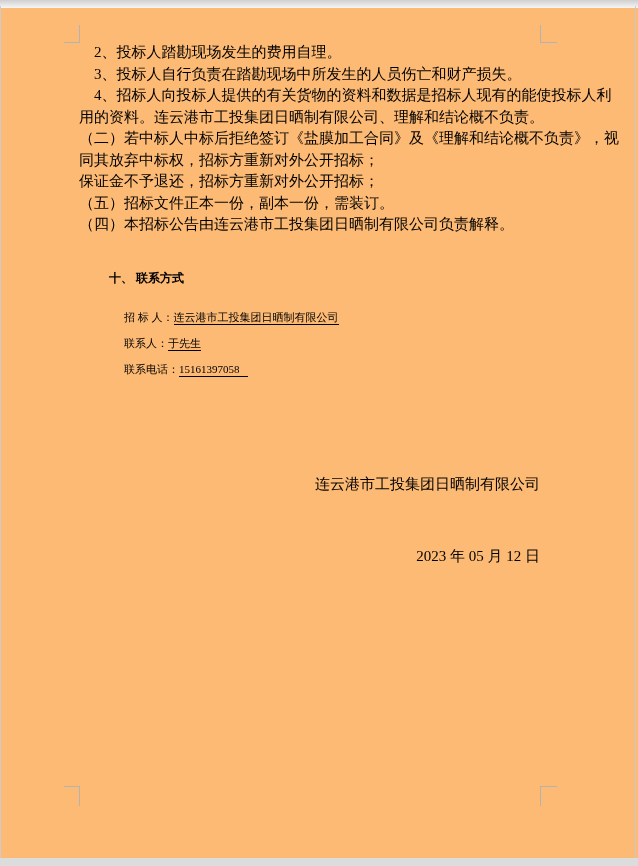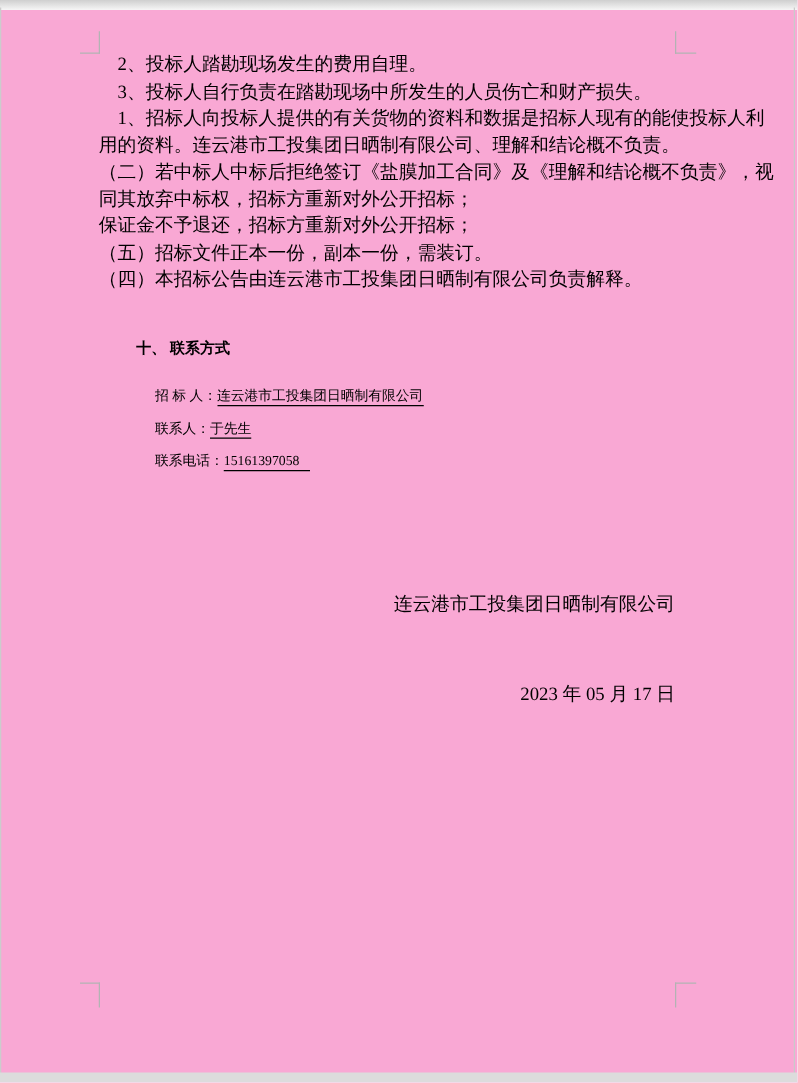--- a/index.html
+++ b/index.html
@@ -8,21 +8,21 @@
     width: 638px;
     height: 866px;
     background: #ffffff;
     font-family: "Liberation Serif", "DejaVu Serif", serif;
     overflow: hidden;
   }
   #page {
     position: relative;
     width: 638px;
     height: 866px;
-    background: #f9a8d4;
+    background: #fdba74;
     color: #000000;
   }
   .top-shade {
     position: absolute; left: 0; top: 0; width: 638px; height: 8px;
     background: linear-gradient(#cfcfcf, #f6f6f6);
   }
   .bottom-shade {
     position: absolute; left: 0; top: 858px; width: 638px; height: 8px;
     background: #dcdcdc;
   }
@@ -91,21 +91,21 @@
   <div class="mark mark-tl"></div>
   <div class="mark mark-tr"></div>
   <div class="mark mark-bl"></div>
   <div class="mark mark-br"></div>
 
   <div class="content">
 
     <div class="body-lines">
       <div class="bodyline indent">2、投标人踏勘现场发生的费用自理。</div>
       <div class="bodyline indent">3、投标人自行负责在踏勘现场中所发生的人员伤亡和财产损失。</div>
-      <div class="bodyline indent">1、招标人向投标人提供的有关货物的资料和数据是招标人现有的能使投标人利</div>
+      <div class="bodyline indent">4、招标人向投标人提供的有关货物的资料和数据是招标人现有的能使投标人利</div>
       <div class="bodyline">用的资料。连云港市工投集团日晒制有限公司、理解和结论概不负责。</div>
       <div class="bodyline">（二）若中标人中标后拒绝签订《盐膜加工合同》及《理解和结论概不负责》，视</div>
       <div class="bodyline">同其放弃中标权，招标方重新对外公开招标；</div>
       <div class="bodyline">保证金不予退还，招标方重新对外公开招标；</div>
       <div class="bodyline">（五）招标文件正本一份，副本一份，需装订。</div>
       <div class="bodyline">（四）本招标公告由连云港市工投集团日晒制有限公司负责解释。</div>
     </div>
 
     <div class="section-heading">十、 联系方式</div>
 
@@ -116,19 +116,19 @@
       <div class="contact-row">
         <span class="contact-label">联系人：</span><span class="contact-value">于先生</span>
       </div>
       <div class="contact-row">
         <span class="contact-label">联系电话：</span><span class="contact-value">15161397058   </span>
       </div>
     </div>
 
     <div class="signature">
       <div>连云港市工投集团日晒制有限公司</div>
-      <div>2023 年 05 月 17 日</div>
+      <div>2023 年 05 月 12 日</div>
     </div>
 
   </div>
 
   <div class="bottom-shade"></div>
 </div>
 
 </body></html>

